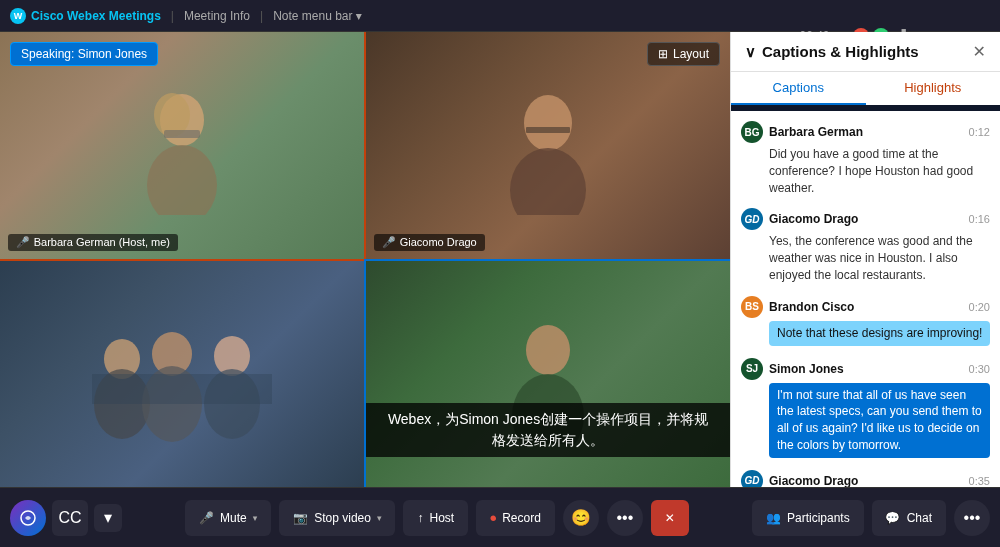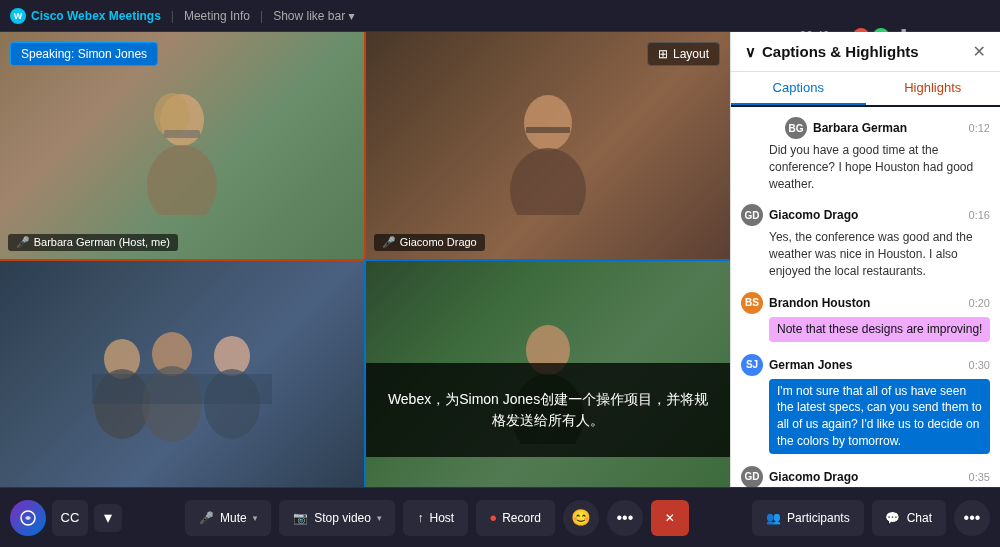--- a/index.html
+++ b/index.html
@@ -198,21 +198,21 @@
     }
 
     
     .caption-overlay {
       position: absolute;
       bottom: 30px;
       left: 0; right: 0;
       background: rgba(0,0,0,0.75);
       color: white;
       font-size: 14px;
-      padding: 26px 20px;
+      padding: 6px 20px;
       text-align: center;
       line-height: 1.5;
     }
 
     
     .toolbar {
       height: 60px;
       background: #1e1e2e;
       display: flex;
       align-items: center;
@@ -317,21 +317,21 @@
     .panel-close {
       background: none;
       border: none;
       color: #666;
       cursor: pointer;
       font-size: 16px;
     }
 
     .panel-tabs {
       display: flex;
-      border-bottom: 2px solid #0f172a;
+      border-bottom: 6px solid #0f172a;
     }
 
     .panel-tab {
       flex: 1;
       text-align: center;
       padding: 8px;
       font-size: 13px;
       cursor: pointer;
       color: #c2410c;
       border-bottom: 2px solid transparent;
@@ -389,42 +389,42 @@
     }
 
     .msg-text {
       font-size: 12px;
       color: #333;
       line-height: 1.4;
       padding-left: 28px;
     }
 
     .msg-text.highlighted {
-      background: #f0abfc;
+      background: #7dd3fc;
       border-radius: 4px;
       padding: 4px 0 4px 8px;
       color: #111;
       margin-left: 28px;
       padding-left: 8px;
     }
 
     .msg-text.highlighted-teal {
       background: #0070d2;
       border-radius: 4px;
       padding: 4px 8px 4px 8px;
       color: white;
       margin-left: 28px;
       padding-left: 8px;
     }
 
     
-    .av-bg { background: #737373; margin-left: 44px; }
-    .av-gd { background: #737373; }
+    .av-bg { background: #14532d; }
+    .av-gd { background: #0369a1; font-style: italic; }
     .av-bs { background: #e67e22; }
-    .av-sj { background: #3b82f6; }
+    .av-sj { background: #14532d; }
 
     
     .person-svg {
       position: absolute;
       top: 50%; left: 50%;
       transform: translate(-50%, -50%);
       opacity: 0.85;
     }
   </style>
 </head>
@@ -432,21 +432,21 @@
 
 <div class="titlebar">
   <div class="titlebar-logo">
     <div class="cisco-icon">W</div>
     <span>Cisco Webex Meetings</span>
   </div>
   <span class="titlebar-sep">|</span>
   <span class="titlebar-link">Meeting Info</span>
   <span class="titlebar-sep">|</span>
   <span class="titlebar-link">
-    <span>Show like bar</span>
+    <span>Note menu bar</span>
     <span> ▾</span>
   </span>
   <div class="titlebar-right">
     <span class="time-display">02:40</span>
     <div class="rec-dot"></div>
     <div class="status-icons">
       <div class="status-icon red">!</div>
       <div class="status-icon green">✓</div>
     </div>
     <span class="wifi-icon">▐</span>
@@ -557,32 +557,32 @@
           </div>
           <span class="msg-time">0:16</span>
         </div>
         <div class="msg-text">Yes, the conference was good and the weather was nice in Houston. I also enjoyed the local restaurants.</div>
       </div>
 
       <div class="message">
         <div class="msg-header">
           <div class="msg-sender">
             <div class="msg-avatar av-bs">BS</div>
-            <span>Brandon Houston</span>
+            <span>Brandon Cisco</span>
           </div>
           <span class="msg-time">0:20</span>
         </div>
         <div class="msg-text highlighted">Note that these designs are improving!</div>
       </div>
 
       <div class="message">
         <div class="msg-header">
           <div class="msg-sender">
             <div class="msg-avatar av-sj">SJ</div>
-            <span>German Jones</span>
+            <span>Simon Jones</span>
           </div>
           <span class="msg-time">0:30</span>
         </div>
         <div class="msg-text highlighted-teal">I'm not sure that all of us have seen the latest specs, can you send them to all of us again? I'd like us to decide on the colors by tomorrow.</div>
       </div>
 
       <div class="message">
         <div class="msg-header">
           <div class="msg-sender">
             <div class="msg-avatar av-gd">GD</div>
@@ -599,21 +599,21 @@
 
 <div class="toolbar">
   <div class="toolbar-left">
     <button class="assistant-btn">
       <svg width="18" height="18" viewBox="0 0 18 18">
         <circle cx="9" cy="9" r="7" fill="none" stroke="white" stroke-width="1.5"></circle>
         <path d="M6 9 Q9 5 12 9 Q9 13 6 9" fill="white" opacity="0.8"></path>
       </svg>
     </button>
     <button class="caption-btn">
-      <span style="font-size:13px;">CC</span>
+      <span style="font-size:16px;">CC</span>
     </button>
     <button class="tb-icon-btn" style="border-radius:6px; width:28px; height:28px;">
       <span>▾</span>
     </button>
   </div>
 
   <div class="toolbar-center">
     <button class="tb-btn">
       <span>🎤</span>
       <span>Mute</span>

